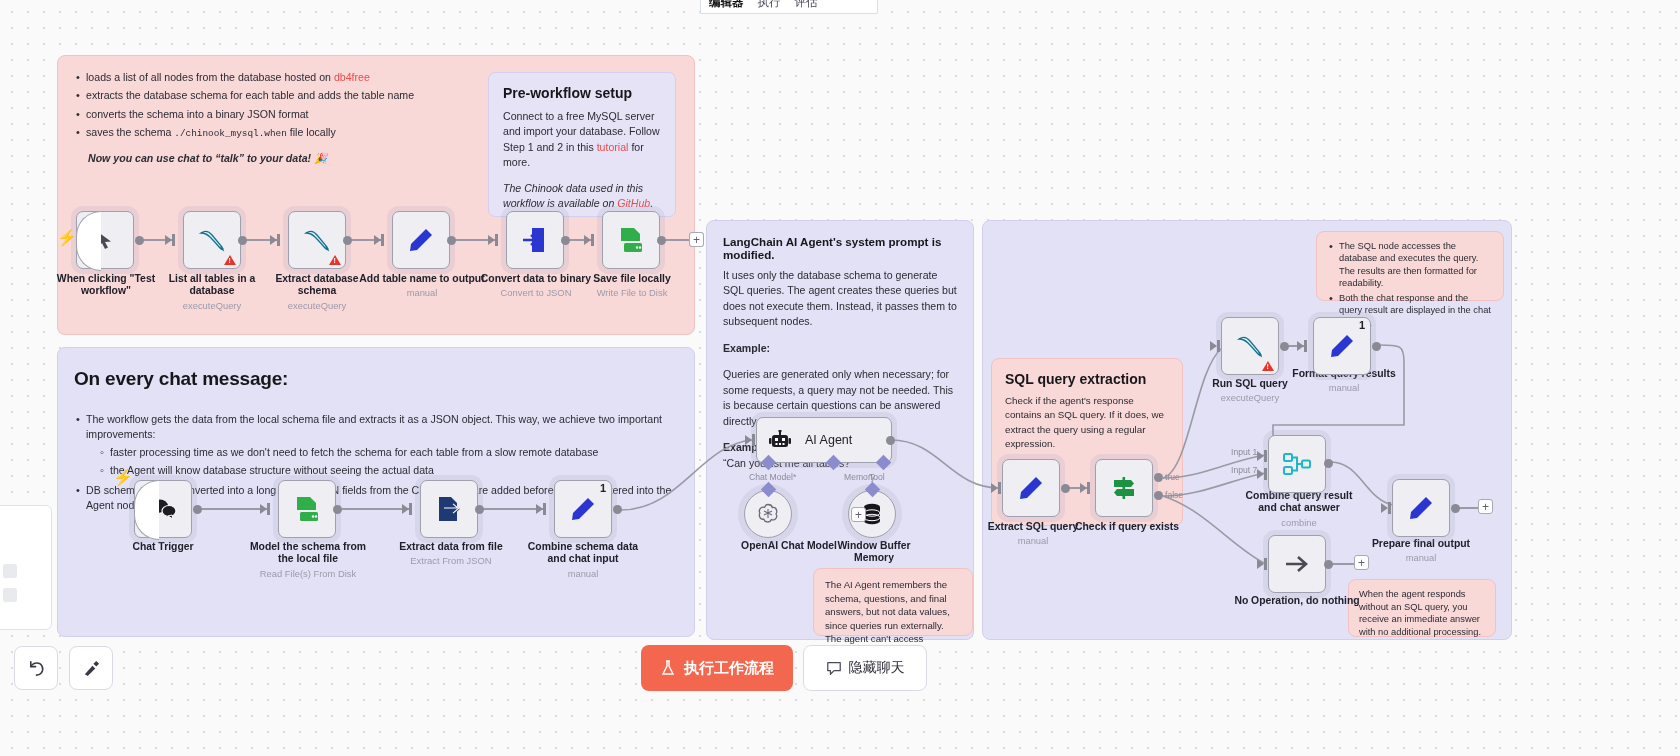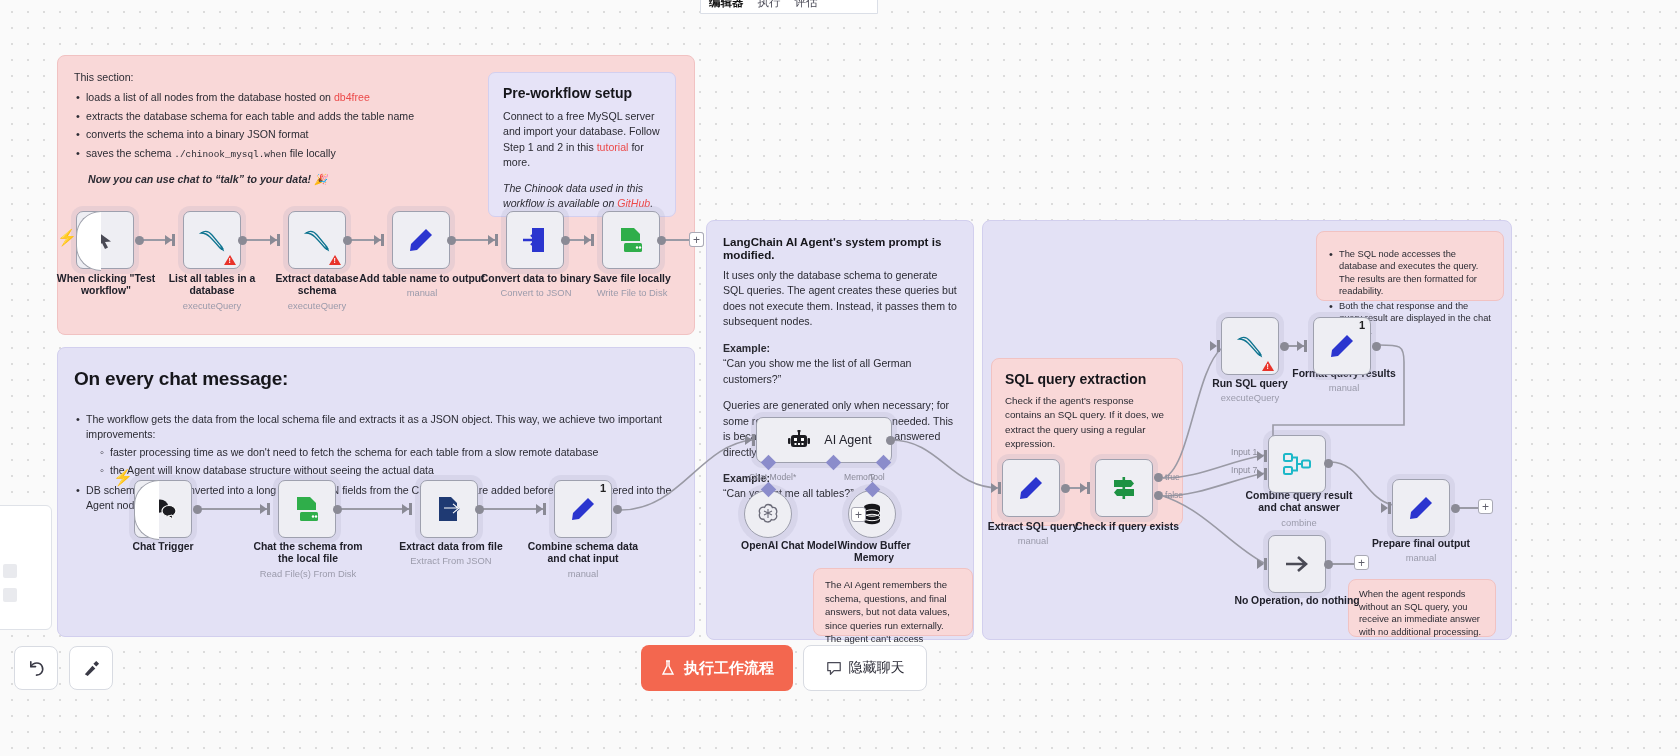--- a/index.html
+++ b/index.html
@@ -228,21 +228,20 @@
     <path d="M 1163,496 C 1200,496 1230,480 1265,473" stroke="#9a9aa5" stroke-width="1.6" fill="none"></path>
 
     <path d="M 1163,496 C 1205,510 1230,545 1264,563" stroke="#9a9aa5" stroke-width="1.6" fill="none"></path>
 
     <path d="M 1379,345 C 1400,345 1404,345 1404,362 L 1404,425 L 1273,425 L 1273,452" stroke="#9a9aa5" stroke-width="1.6" fill="none"></path>
 
     <path d="M 1331,462 C 1360,462 1366,500 1393,505" stroke="#9a9aa5" stroke-width="1.6" fill="none"></path>
   </svg>
 
   <div class="sticky pink" style="left:57px; top:55px; width:638px; height:280px;">
-    <p style="margin-bottom:5px;">This section:</p>
     <ul>
       <li>
         <span>loads a list of all nodes from the database hosted on </span><span class="lnk">db4free</span>
       </li>
       <li><span>extracts the database schema for each table and adds the table name</span></li>
       <li><span>converts the schema into a binary JSON format</span></li>
       <li>
         <span>saves the schema </span><span class="mono hl">./chinook_mysql.when</span><span> file locally</span>
       </li>
     </ul>
@@ -395,21 +394,21 @@
   <div class="node" style="left:278px; top:480px;">
     <div class="halo"></div>
     <svg width="26" height="26" viewBox="0 0 26 26">
         <path d="M3 1 L16 1 L22 7 L22 14 L3 14 Z" fill="#2fae4a"></path>
         <rect x="6" y="16" width="18" height="9" rx="1.5" fill="#2fae4a"></rect>
         <circle cx="19" cy="20.5" r="1.2" fill="#fff"></circle>
         <circle cx="22" cy="20.5" r="1.2" fill="#fff"></circle>
       </svg>
   </div>
   <div class="node-label" style="left:249px; top:541px; width:118px;">
-    <span>Chat the schema from the local file</span>
+    <span>Model the schema from the local file</span>
     <span class="node-sub">Read File(s) From Disk</span>
   </div>
 
   <div class="node" style="left:420px; top:480px;">
     <div class="halo"></div>
     <svg width="26" height="26" viewBox="0 0 26 26">
         <path d="M3 1 L15 1 L21 7 L21 25 L3 25 Z" fill="#1f3a73"></path>
         <path d="M8 13 L21 13 M17 8.5 L22 13 L17 17.5" stroke="#1f3a73" stroke-width="2.4" fill="none"></path>
         <path d="M8 12 L21 12 M17 7.8 L22.5 12.5 L17 17.2" stroke="#fff" stroke-width="1.1" fill="none"></path>
       </svg>
@@ -445,29 +444,28 @@
   <div class="wire" style="left:483px; top:508px; width:62px;"></div>
   <div class="inbar" style="left:543px; top:503px;"></div>
   <div class="inarrow" style="left:536px; top:504px;"></div>
 
   <div class="dot" style="left:613px; top:505px;"></div>
 
   <div class="sticky lilac" style="left:706px; top:220px; width:268px; height:420px;">
     <h3 style="font-size:11.6px; margin-bottom:7px;">LangChain AI Agent's system prompt is modified.</h3>
     <p>It uses only the database schema to generate SQL queries. The agent creates these queries but does not execute them. Instead, it passes them to subsequent nodes.</p>
     <p style="margin-top:11px; font-weight:600;">Example:</p>
-    <p>“Can you show me the list of all German customers?”</p>
     <p style="margin-top:11px;">Queries are generated only when necessary; for some requests, a query may not be needed. This is because certain questions can be answered directly without SQL execution.</p>
     <p style="margin-top:11px; font-weight:600;">Example:</p>
     <p>“Can you list me all tables?”</p>
   </div>
 
   <div class="plusbox" style="left:689px; top:232px;">+</div>
 
-  <div class="node" style="left:756px; top:417px; width:136px; height:46px; justify-content:center; padding-left:12px; gap:14px;">
+  <div class="node" style="left:756px; top:417px; width:136px; height:46px; justify-content:flex-start; padding-left:12px; gap:14px;">
     <div class="halo"></div>
     <svg width="22" height="20" viewBox="0 0 22 20">
       <rect x="3" y="5" width="16" height="12" rx="2.5" fill="#1d1d22"></rect>
       <rect x="10" y="0.5" width="2" height="4.5" fill="#1d1d22"></rect>
       <circle cx="11" cy="1" r="1.6" fill="#1d1d22"></circle>
       <rect x="0" y="8" width="2.5" height="6" rx="1" fill="#1d1d22"></rect>
       <rect x="19.5" y="8" width="2.5" height="6" rx="1" fill="#1d1d22"></rect>
       <rect x="6" y="8" width="3" height="3" fill="#fff"></rect>
       <rect x="13" y="8" width="3" height="3" fill="#fff"></rect>
       <rect x="6.5" y="13" width="2" height="2" fill="#fff"></rect>
@@ -515,21 +513,21 @@
     <p style="font-size:9.6px; line-height:1.42;">The AI Agent remembers the schema, questions, and final answers, but not data values, since queries run externally. The agent can't access database</p>
   </div>
 
   <div class="sticky lilac" style="left:982px; top:220px; width:530px; height:420px; padding:0;"></div>
 
   <div class="sticky pink" style="left:991px; top:358px; width:192px; height:168px; padding:12px 13px;">
     <h3 style="font-size:14px; margin-bottom:7px;">SQL query extraction</h3>
     <p style="font-size:9.8px;">Check if the agent's response contains an SQL query. If it does, we extract the query using a regular expression.</p>
   </div>
 
-  <div class="sticky pink" style="left:1316px; top:231px; width:188px; height:70px; padding:16px 10px;">
+  <div class="sticky pink" style="left:1316px; top:231px; width:188px; height:70px; padding:8px 10px;">
     <ul>
       <li style="font-size:9.3px; line-height:1.32;"><span>The SQL node accesses the database and executes the query. The results are then formatted for readability.</span></li>
       <li style="font-size:9.3px; line-height:1.32;"><span>Both the chat response and the query result are displayed in the chat window.</span></li>
     </ul>
   </div>
 
   <div class="sticky pink" style="left:1348px; top:579px; width:148px; height:58px; padding:8px 10px;">
     <p style="font-size:9.3px; line-height:1.36;">When the agent responds without an SQL query, you receive an immediate answer with no additional processing.</p>
   </div>
 

